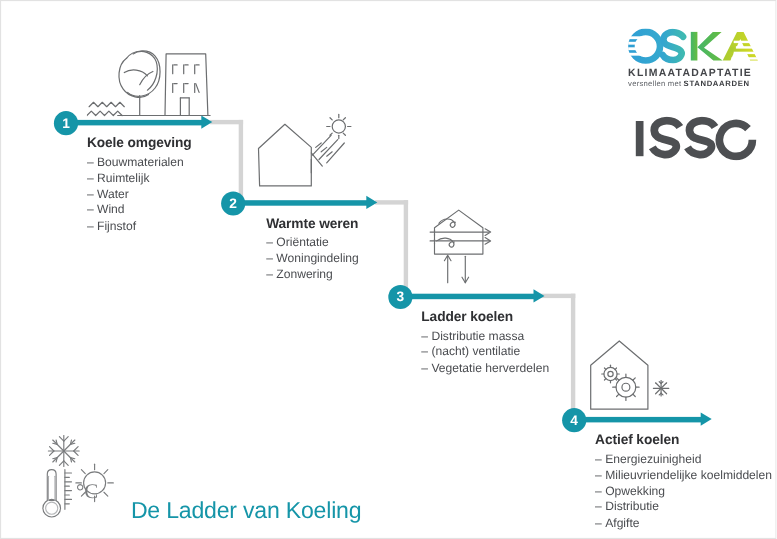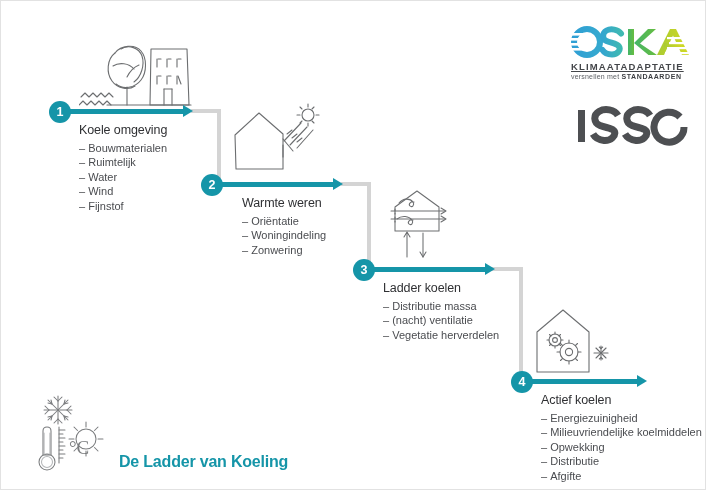--- a/index.html
+++ b/index.html
@@ -17,21 +17,21 @@
     background: #ffffff;
     overflow: hidden;
     border: 1px solid #e2e2e2;
     box-sizing: border-box;
   }
   .abs { position: absolute; }
 
   
   .step-title {
     font-size: 12.5px;
-    font-weight: normal;
+    font-weight: bold;
     color: #2f3033;
     letter-spacing: -0.1px;
     white-space: nowrap;
     line-height: 15px;
   }
   .step-list {
     list-style: none;
     margin: 3px 0 0 0;
     padding: 0;
   }
@@ -75,22 +75,22 @@
     border-left: 10px solid #1595a8;
     z-index: 2;
   }
 
   
   .conn-h { background: #d4d4d4; height: 4px; z-index: 1; }
   .conn-v { background: #d4d4d4; width: 4px; z-index: 1; }
 
   
   #main-title {
-    font-size: 16px;
-    font-weight: bold;
+    font-size: 21px;
+    font-weight: normal;
     color: #1595a8;
     letter-spacing: -0.2px;
     white-space: nowrap;
   }
 
   
   .oska-word { font-size: 0; line-height: 0; }
   .oska-sub1 {
     font-size: 9.5px;
     font-weight: bold;
@@ -422,21 +422,21 @@
         <g>
           <path d="M86 29 L99 3 L105 3 L118 29 L111 29 L102 9.5 L93 29 Z" fill="url(#gA)"></path>
           <rect x="93" y="17" width="18" height="4.5" fill="url(#gA)"></rect>
           <rect x="96" y="11" width="22" height="2.2" fill="#ffffff"></rect>
           <rect x="98" y="16" width="20" height="2.2" fill="#ffffff"></rect>
           <rect x="96" y="21" width="22" height="2.2" fill="#ffffff"></rect>
           <rect x="94" y="26" width="24" height="2.2" fill="#ffffff"></rect>
         </g>
       </svg>
     </div>
-    <div class="oska-sub1" style="margin-top:2px;text-decoration:underline;">KLIMAATADAPTATIE</div>
+    <div class="oska-sub1" style="margin-top:2px;">KLIMAATADAPTATIE</div>
     <div class="oska-sub2">
       <span>versnellen met </span><b>STANDAARDEN</b>
     </div>
   </div>
 
   <div class="abs" id="isso-logo" style="left:575px; top:105px;">
     <svg width="112" height="40" viewBox="0 0 112 40">
       <g fill="#4d4f52">
         <rect x="2" y="4" width="7" height="32"></rect>
         <path d="M42 9.5 C38.5 3.5 29 2 23 5.5 C17 9 17.5 17 24 19.5 C30 22 37 22 38.5 25.5

